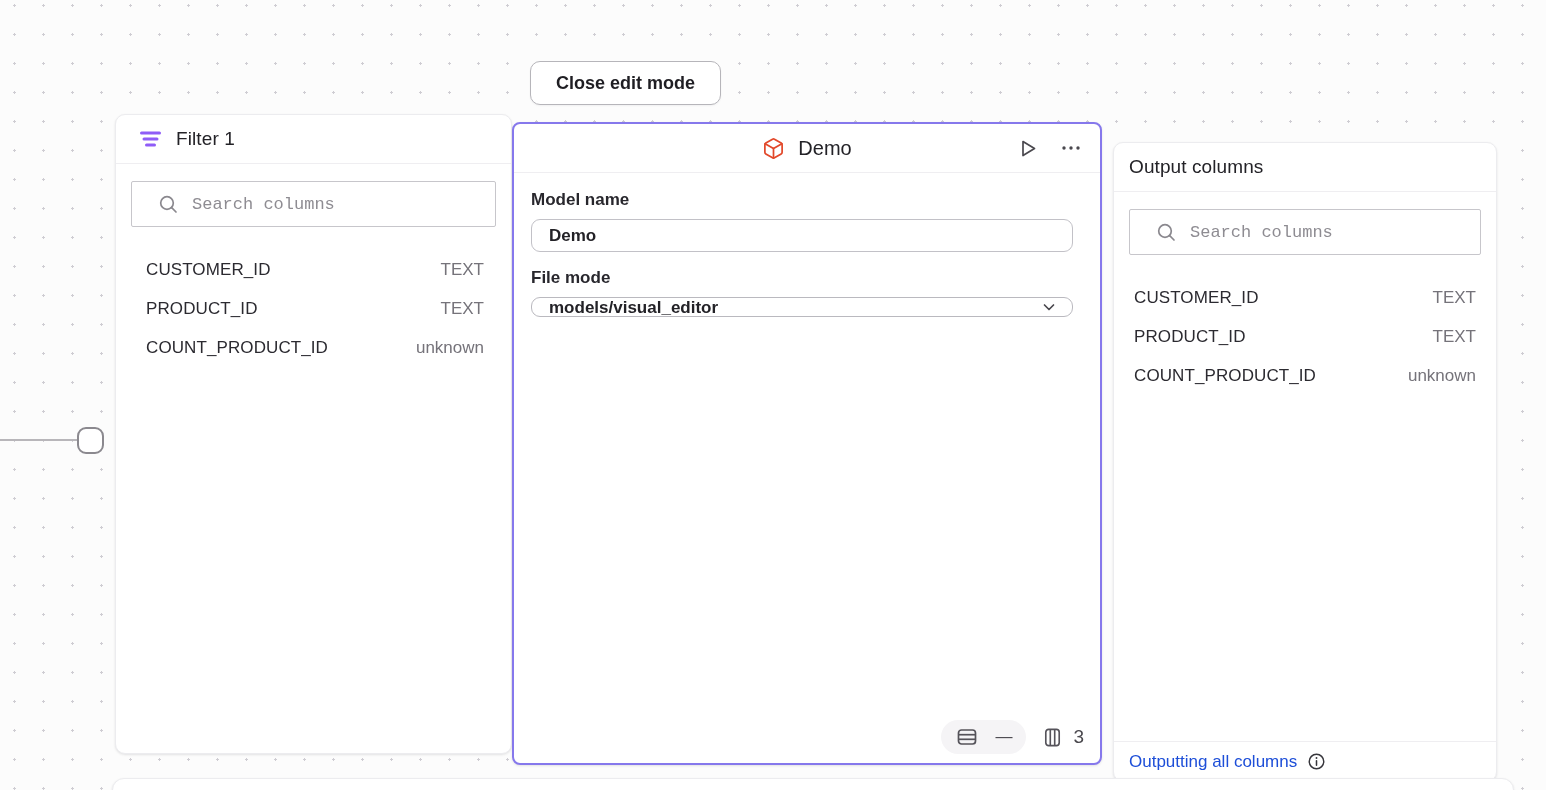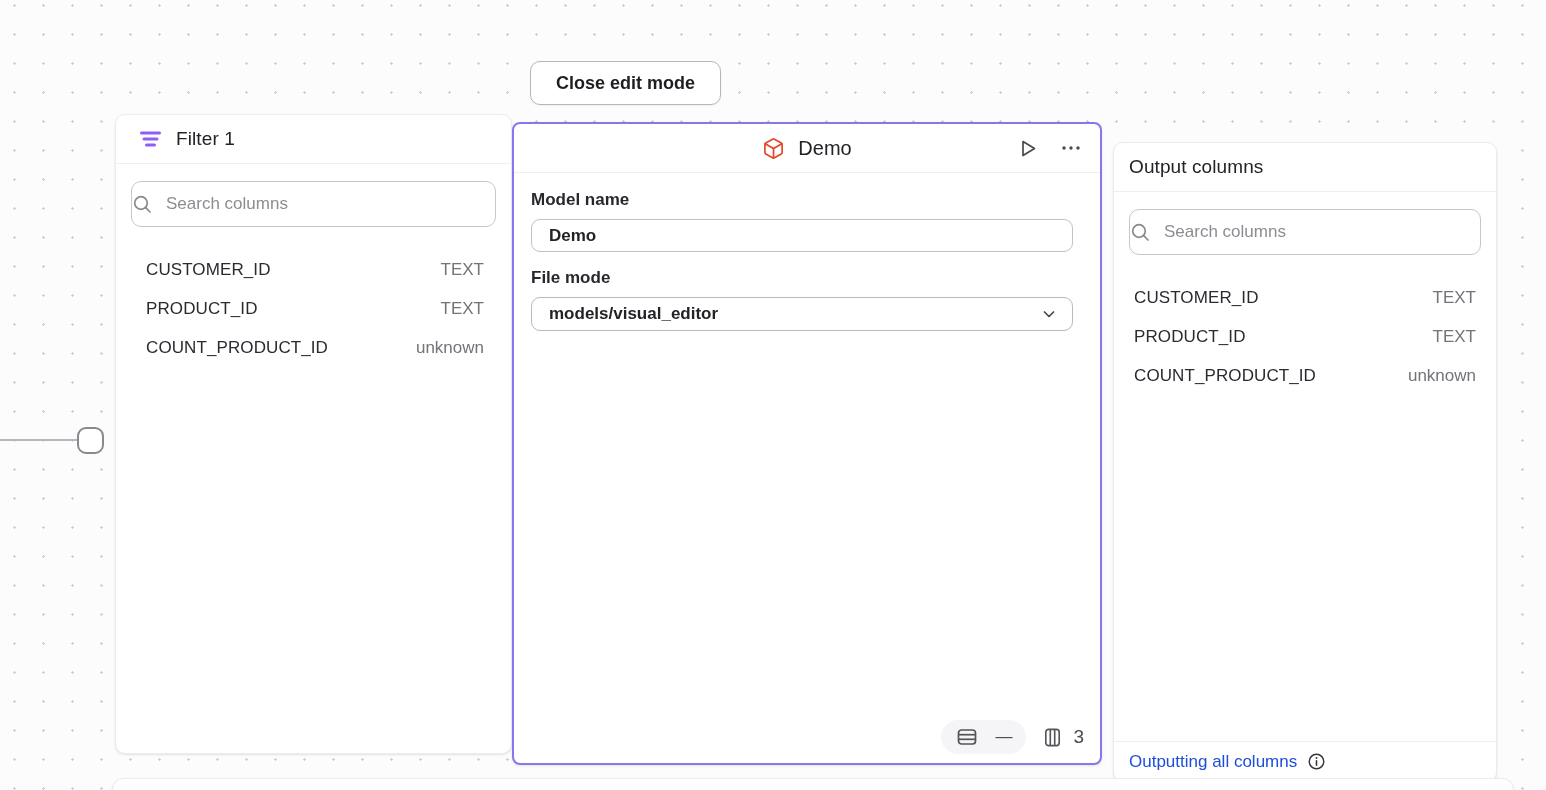--- a/index.html
+++ b/index.html
@@ -43,40 +43,40 @@
   .panel-header.left-h{padding-left:24px;gap:15px;}
   .panel-header.right-h{padding-left:15px;}
   .panel-title{font-size:19px;font-weight:500;color:#232227;letter-spacing:.1px;}
 
   .panel-header.mid-h{position:relative;justify-content:center;gap:13px;height:49px;}
   .mid-title{font-size:20px;font-weight:500;color:#232227;}
   .mid-actions{position:absolute;right:16px;top:0;height:100%;display:flex;align-items:center;gap:17px;}
   .icon-btn{background:none;border:none;padding:2px;cursor:pointer;display:flex;align-items:center;}
 
   
-  .search-box{margin:17px 15px 10px 15px;height:46px;border:1px solid #c7c6cb;border-radius:10px;
-    display:flex;align-items:center;padding:0 0;gap:13px;background:#fff;}
+  .search-box{margin:17px 15px 10px 15px;height:46px;border:1px solid #c7c6cb;border-radius:2px;
+    display:flex;align-items:center;padding:0 26px;gap:13px;background:#fff;font-family:Liberation Mono, monospace;}
   .search-box input{border:none;outline:none;flex:1;font-family:inherit;font-size:17px;color:#232227;background:transparent;}
   .search-box input::placeholder{color:#8e8c92;}
 
   
   .col-list{padding-top:4px;}
   .col-row{display:flex;justify-content:space-between;align-items:flex-end;height:39px;cursor:default;}
   .panel-left .col-row{padding:0 27px 0 30px;}
   .panel-right .col-row{padding:0 20px 0 20px;}
   .col-name{font-size:17px;font-weight:400;color:#2b2a30;letter-spacing:.1px;}
   .col-type{font-size:17px;color:#75737a;}
 
   
   .mid-body{padding:17px 27px 0 17px;}
   .field-label{font-size:17px;font-weight:600;color:#28272d;margin-bottom:9px;}
   .text-input{width:100%;height:33px;border:1px solid #c2c1c7;border-radius:9px;
     font-family:inherit;font-size:17px;font-weight:600;color:#232227;padding:0 17px;outline:none;margin-bottom:16px;background:#fff;}
-  .select-input{width:100%;height:34px;border:1px solid #bab9bf;border-radius:9px;
-    display:flex;align-items:center;justify-content:space-between;padding:0 14px 0 17px;cursor:pointer;background:#fff;}
+  .select-input{width:100%;height:20px;border:1px solid #bab9bf;border-radius:9px;
+    display:flex;justify-content:space-between;padding:0 14px 0 17px;cursor:pointer;background:#fff;}
   .select-value{font-size:17px;font-weight:600;color:#232227;}
 
   .mid-footer{position:absolute;right:16px;bottom:9px;display:flex;align-items:center;gap:15px;}
   .rows-pill{display:flex;align-items:center;gap:16px;background:#f5f4f6;border-radius:17px;
     height:34px;padding:0 14px;border:none;cursor:pointer;}
   .dash{font-size:17px;color:#4a484e;}
   .cols-group{display:flex;align-items:center;gap:9px;background:none;border:none;cursor:pointer;}
   .count-num{font-size:19px;color:#4a484e;font-family:inherit;}
 
   

